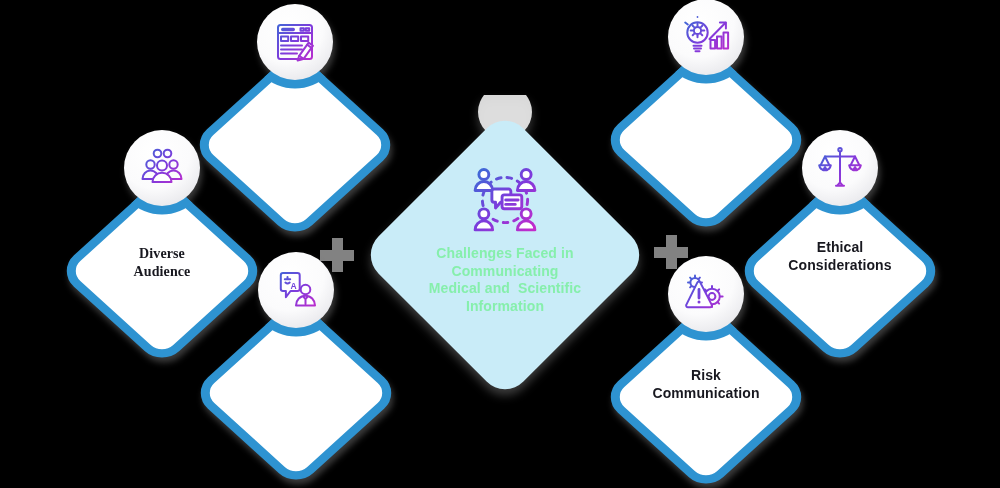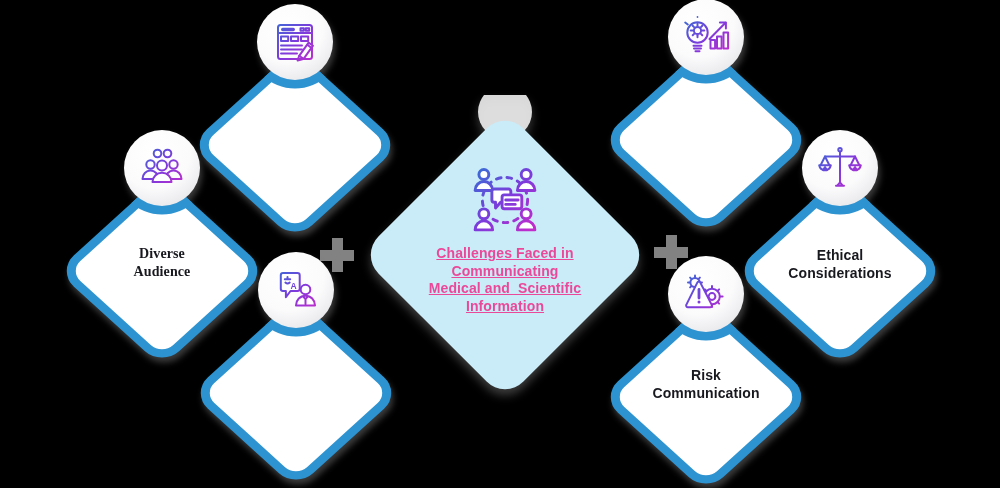--- a/index.html
+++ b/index.html
@@ -10,29 +10,29 @@
   .card{position:absolute;width:212px;height:262px;}
   .card svg.cardshape{filter:drop-shadow(2px 5px 3px rgba(130,130,130,.45));}
   .center-diamond{position:absolute;left:345px;top:95px;width:320px;height:320px;
     filter:drop-shadow(0 6px 5px rgba(120,120,120,.5));}
   .center-icon{position:absolute;left:470px;top:165px;width:70px;height:70px;}
   .label{
     position:absolute;transform:translate(-50%,-50%);
     font-weight:bold;font-size:14px;line-height:17.5px;color:#18181f;
     text-align:center;white-space:pre;letter-spacing:.1px;
   }
-  .label.center-title{color:#ec4899;text-decoration:underline;}
+  .label.center-title{color:#86efac;}
   .plus{position:absolute;width:34px;height:34px;}
   .plus::before{content:"";position:absolute;left:0;top:11.5px;width:34px;height:11px;background:#828282;}
   .plus::after{content:"";position:absolute;left:11.5px;top:0;width:11px;height:34px;background:#828282;}
   .lbl-complexity{left:295px;top:137px;}
   .lbl-diverse{left:162px;top:262px;font-family:Liberation Serif, serif;}
   .lbl-language{left:296px;top:374px;}
   .lbl-rapid{left:706px;top:127px;}
-  .lbl-ethical{left:840px;top:264px;}
+  .lbl-ethical{left:840px;top:256px;}
   .lbl-risk{left:706px;top:384px;}
   .card-complexity{left:189px;top:-7px;}
   .card-diverse{left:56px;top:119px;}
   .card-language{left:190px;top:241px;}
   .card-rapid{left:600px;top:-12px;}
   .card-ethical{left:734px;top:119px;}
   .card-risk{left:600px;top:245px;}
   .plus-left{left:320px;top:238px;}
   .plus-right{left:654px;top:235px;}
   .ic{stroke:url(#iconGrad);fill:none;stroke-width:2;stroke-linecap:round;stroke-linejoin:round;}

